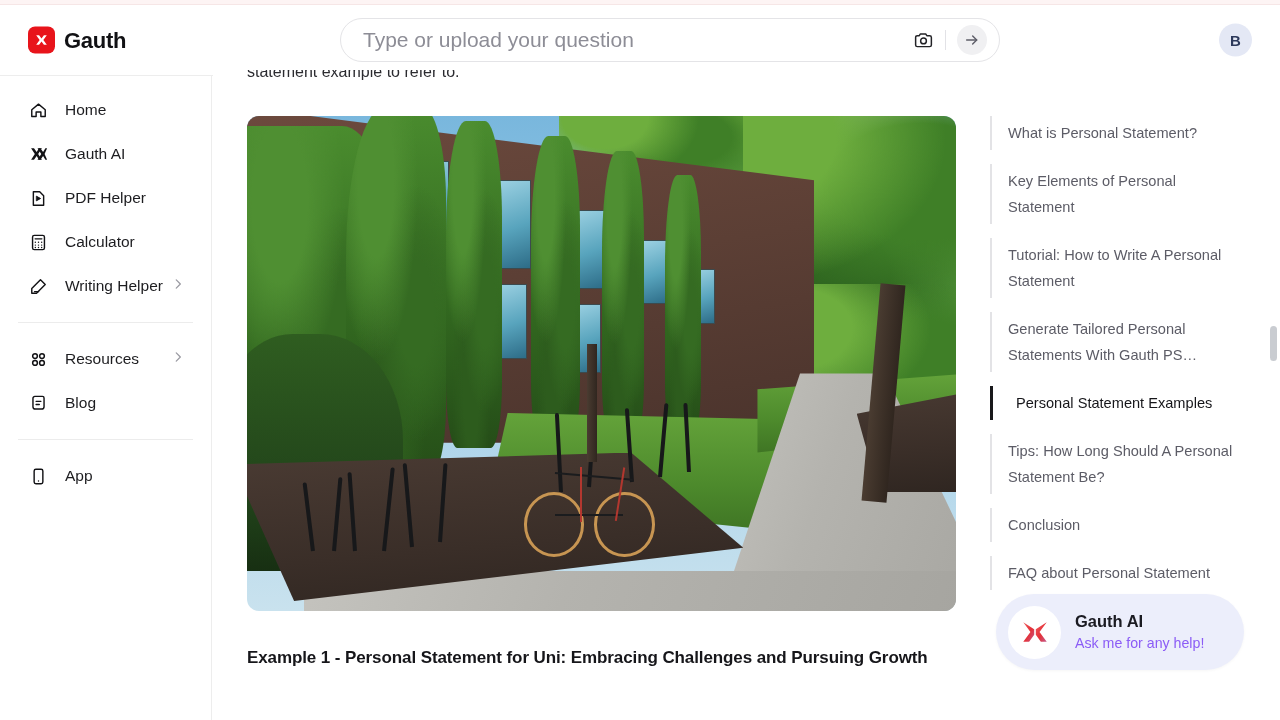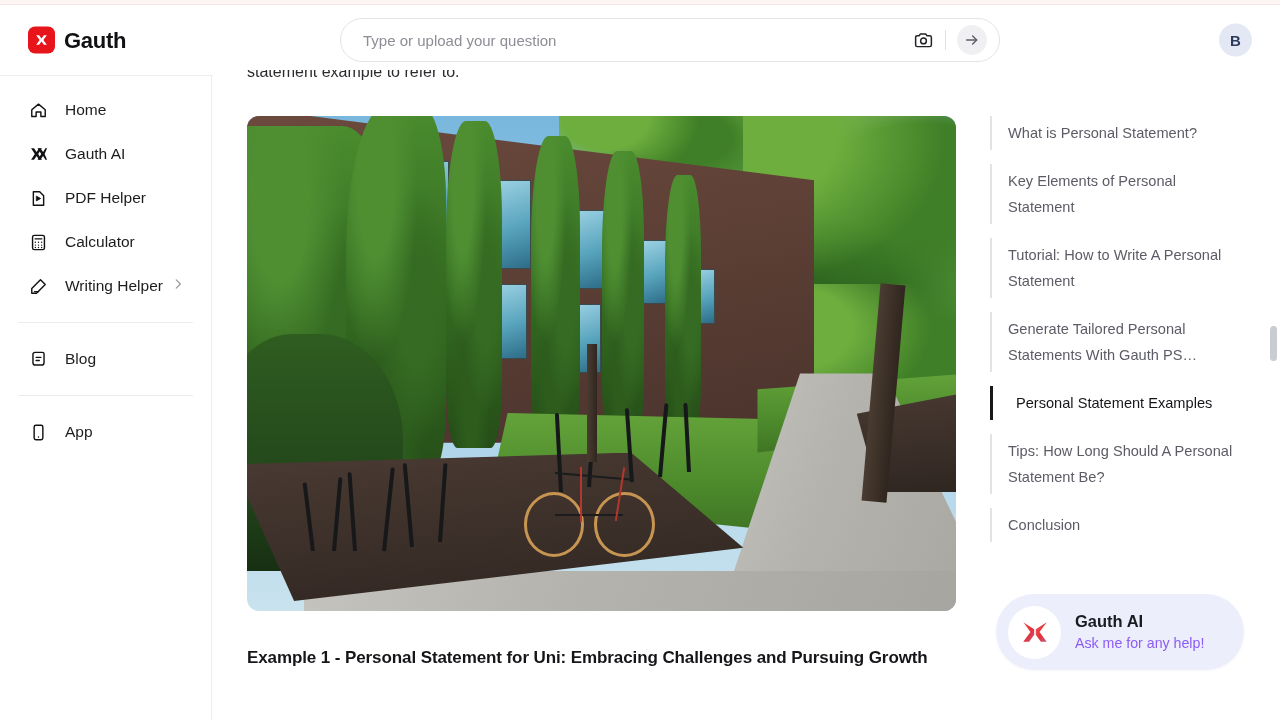--- a/index.html
+++ b/index.html
@@ -48,21 +48,21 @@
     transform: translateY(-50%);
     width: 660px; height: 44px;
     border: 1px solid #e4e4e7;
     border-radius: 22px;
     background: #fff;
     display: flex; align-items: center;
     padding: 0 12px 0 22px;
   }
   .searchbar input {
     flex: 1; border: none; outline: none;
-    font-size: 15px; color: #8b5cf6;
+    font-size: 21px; color: #8b5cf6;
     font-family: "Liberation Sans", sans-serif;
     background: transparent;
   }
   .searchbar input::placeholder { color: #8d8d96; }
   .cam-btn {
     width: 26px; height: 26px;
     display: flex; align-items: center; justify-content: center;
     cursor: pointer; flex: none;
   }
   .v-div { width: 1px; height: 20px; background: #e2e2e6; margin: 0 11px 0 9px; flex: none; }
@@ -337,20 +337,36 @@
     <span class="nav-label">Writing Helper</span>
     <span class="nav-chev">
       <svg width="14" height="14" viewBox="0 0 24 24" fill="none" stroke="#9a9aa2" stroke-width="2.2" stroke-linecap="round" stroke-linejoin="round">
         <polyline points="9,5 16,12 9,19"></polyline>
       </svg>
     </span>
   </div>
 
   <div class="nav-divider"></div>
 
+  <div class="nav-item">
+    <span class="nav-icon">
+      <svg width="19" height="19" viewBox="0 0 24 24" fill="none" stroke="#121215" stroke-width="1.9" stroke-linecap="round">
+        <circle cx="7.6" cy="7.6" r="3"></circle>
+          <circle cx="16.4" cy="7.6" r="3"></circle>
+        <circle cx="7.6" cy="16.4" r="3"></circle>
+          <circle cx="16.4" cy="16.4" r="3"></circle>
+      </svg>
+    </span>
+    <span class="nav-label">Resources</span>
+    <span class="nav-chev">
+      <svg width="14" height="14" viewBox="0 0 24 24" fill="none" stroke="#9a9aa2" stroke-width="2.2" stroke-linecap="round" stroke-linejoin="round">
+        <polyline points="9,5 16,12 9,19"></polyline>
+      </svg>
+    </span>
+  </div>
 
   <div class="nav-item">
     <span class="nav-icon">
       <svg width="19" height="19" viewBox="0 0 24 24" fill="none" stroke="#121215" stroke-width="1.8" stroke-linecap="round" stroke-linejoin="round">
         <path d="M5 5.4a2.4 2.4 0 0 1 2.4-2.4H17a2 2 0 0 1 2 2v11a3 3 0 0 1-3 3H8a3 3 0 0 1-3-3z"></path>
         <line x1="9" y1="9.3" x2="15" y2="9.3"></line>
         <line x1="9" y1="13.2" x2="13" y2="13.2"></line>
       </svg>
     </span>
     <span class="nav-label">Blog</span>
@@ -436,20 +452,21 @@
   <h2 class="article-title">Example 1 - Personal Statement for Uni: Embracing Challenges and Pursuing Growth</h2>
 
   <nav class="toc">
     <div class="toc-item">What is Personal Statement?</div>
     <div class="toc-item">Key Elements of Personal Statement</div>
     <div class="toc-item">Tutorial: How to Write A Personal Statement</div>
     <div class="toc-item">Generate Tailored Personal Statements With Gauth PS…</div>
     <div class="toc-item active">Personal Statement Examples</div>
     <div class="toc-item">Tips: How Long Should A Personal Statement Be?</div>
     <div class="toc-item">Conclusion</div>
+    <div class="toc-item">FAQ about Personal Statement</div>
   </nav>
 
   <div class="ai-widget">
     <div class="ai-logo">
       <svg width="32" height="32" viewBox="0 0 24 24" aria-hidden="true">
         <defs>
           <linearGradient id="gx" x1="0" y1="0" x2="1" y2="1">
             <stop offset="0%" stop-color="#f0595c"></stop>
             <stop offset="55%" stop-color="#e43138"></stop>
             <stop offset="100%" stop-color="#c25b8e"></stop>

